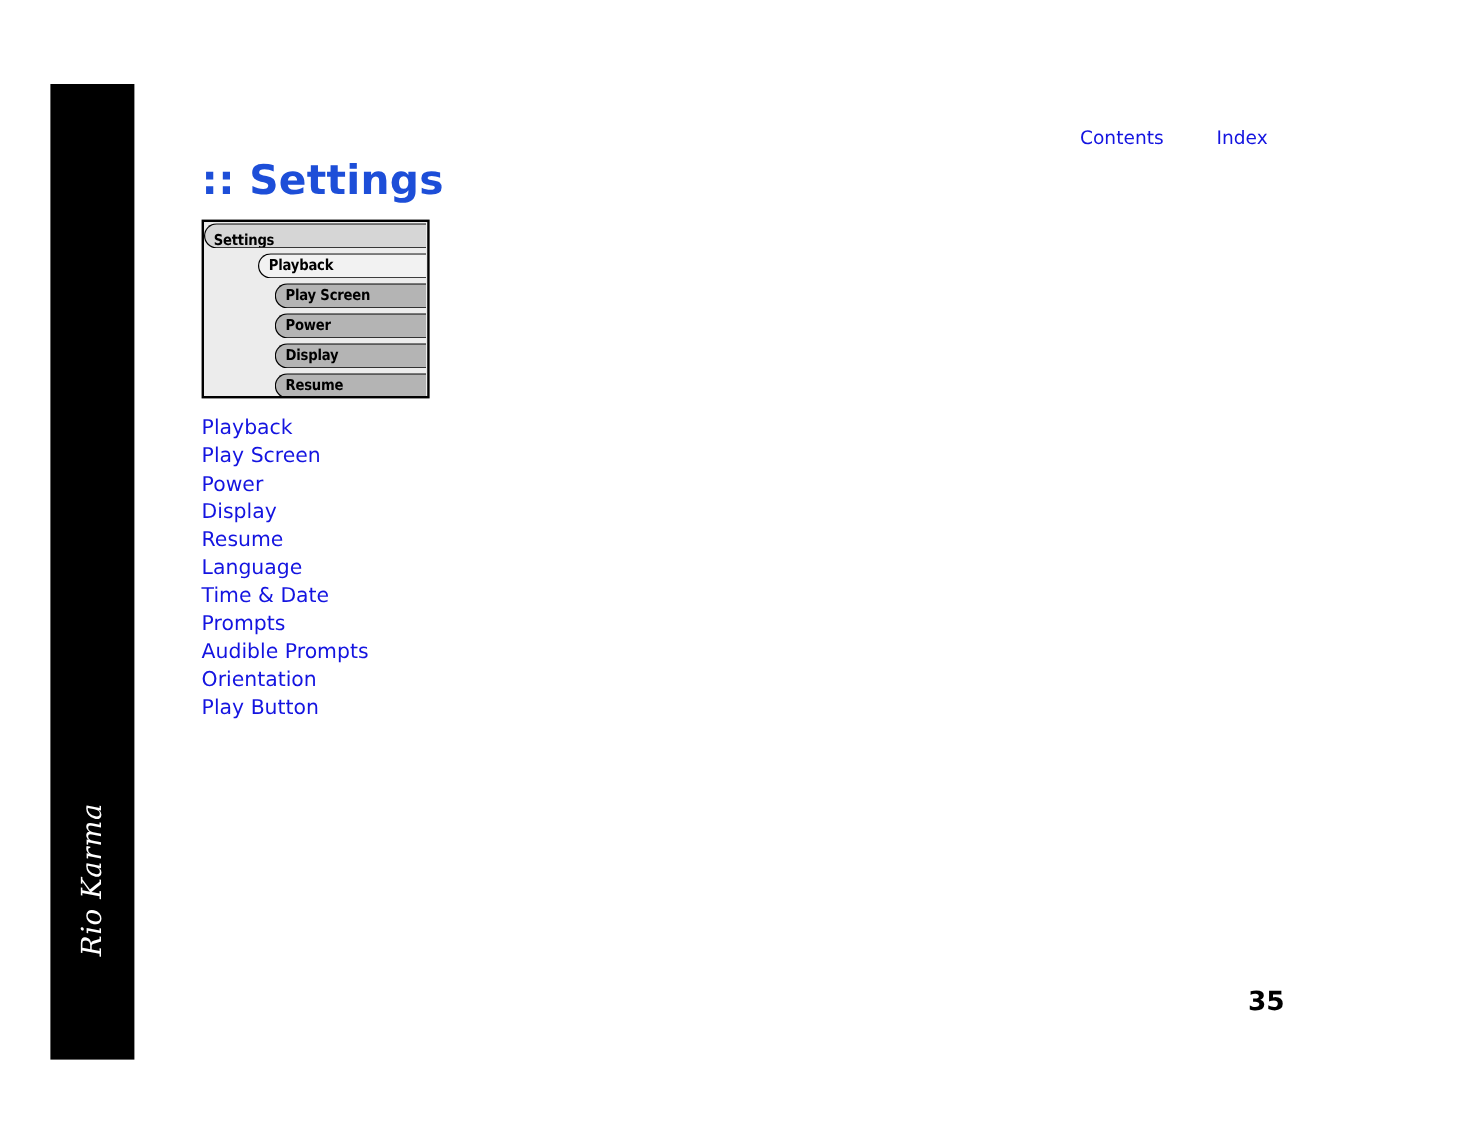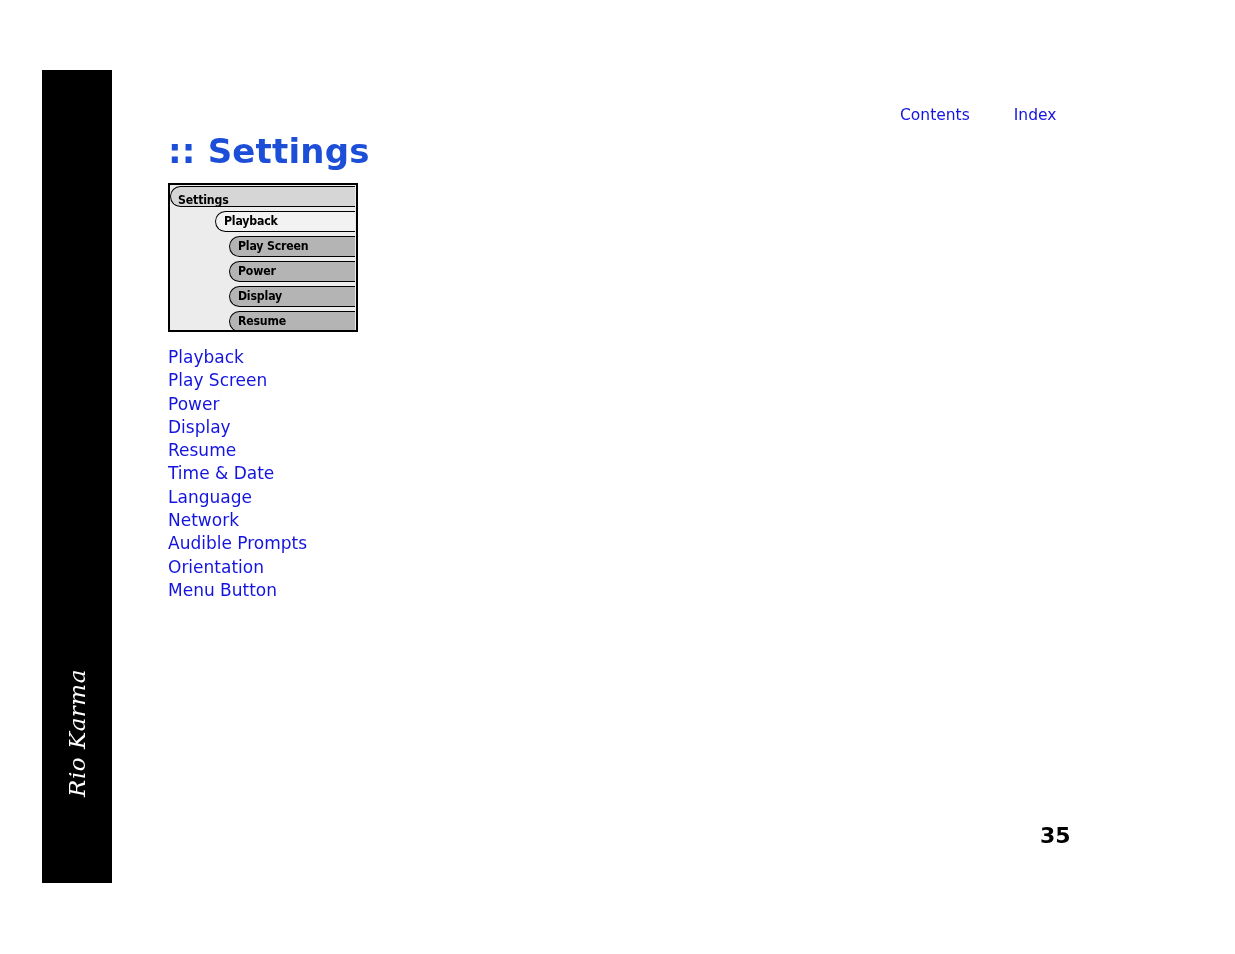--- a/index.html
+++ b/index.html
@@ -214,21 +214,21 @@
   </div>
 
 </div>
 
 <div class="linklist">
   <a href="#">Playback</a>
   <a href="#">Play Screen</a>
   <a href="#">Power</a>
   <a href="#">Display</a>
   <a href="#">Resume</a>
+  <a href="#">Language</a>
   <a href="#">Time &amp; Date</a>
-  <a href="#">Language</a>
-  <a href="#">Network</a>
+  <a href="#">Prompts</a>
   <a href="#">Audible Prompts</a>
   <a href="#">Orientation</a>
-  <a href="#">Menu Button</a>
+  <a href="#">Play Button</a>
 </div>
 
 <div class="pageno">35</div>
 
 </body></html>

